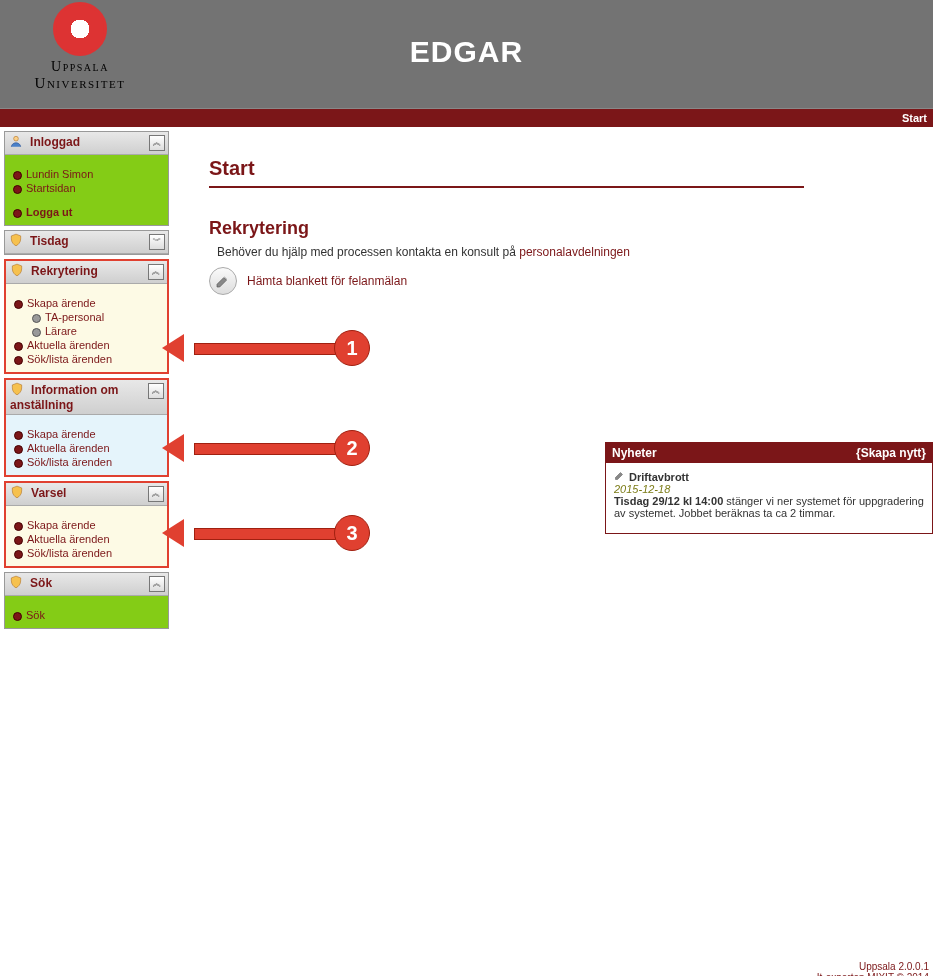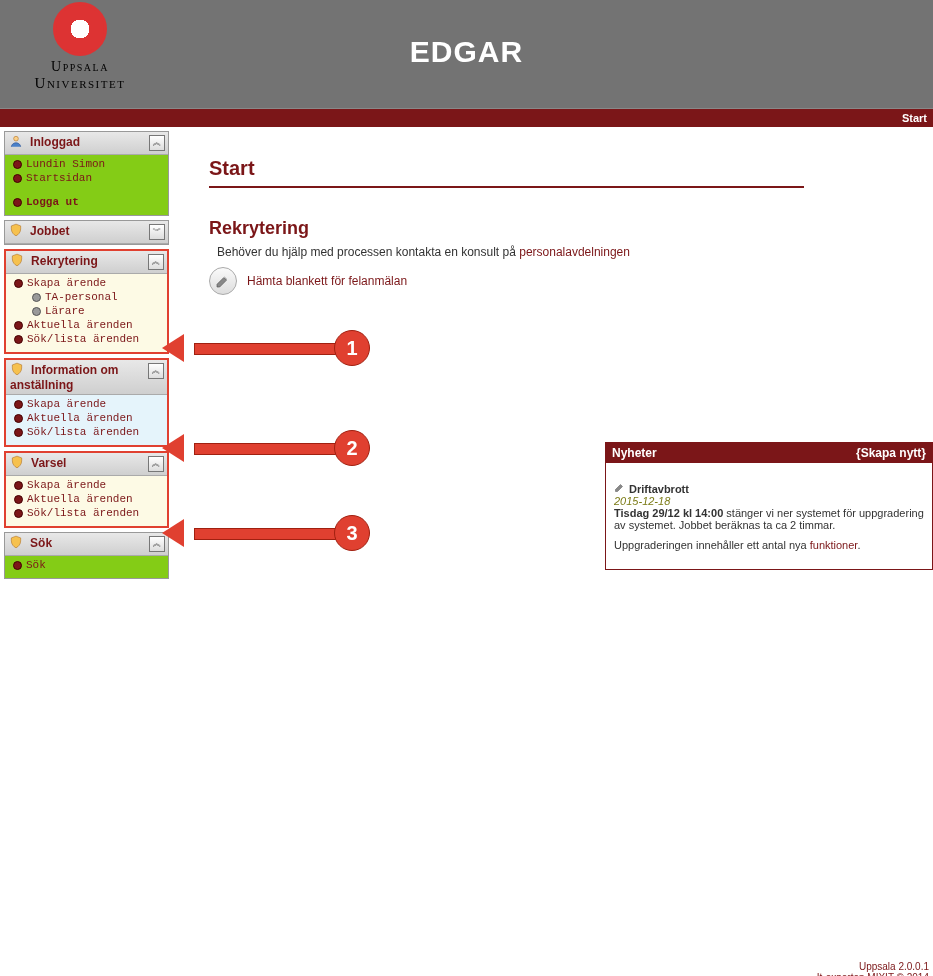--- a/index.html
+++ b/index.html
@@ -104,22 +104,21 @@
     width: 14px;
     height: 14px;
     border: 1px solid #777;
     background: linear-gradient(#fff,#ddd);
     font-size: 9px;
     text-align: center;
     line-height: 13px;
     color: #555;
   }
   .panel-body {
-    padding: 2px 6px 6px 6px;
-    font-family: Liberation Mono, monospace;
+    padding: 12px 6px 6px 6px;
   }
   .bg-yellow { background: #fdfae5; }
   .bg-blue   { background: #e5f4fb; }
   .item {
     padding: 1px 0 1px 2px;
     font-size: 11px;
     white-space: nowrap;
   }
   .item a {
     color: #7b1618;
@@ -176,21 +175,21 @@
     top: 315px;
   }
   .news-box .head {
     background: #7b1618;
     color: #fff;
     font-weight: bold;
     font-size: 12px;
     padding: 3px 6px;
     display:flex; justify-content: space-between;
   }
-  .news-box .body { padding: 18px 8px; font-size: 11px; }
+  .news-box .body { padding: 6px 8px; font-size: 11px; }
   .news-title { font-weight: bold; }
   .news-date { color: #7b7b16; font-style: italic; }
   .pencil-icon svg { width: 12px; height:12px; }
   .footer {
     position:absolute;
     bottom: 4px; right: 4px;
     color: #7b1618;
     font-size: 10px;
     text-align: right;
   }
@@ -262,21 +261,21 @@
       </div>
     </div>
 
     <div class="panel">
       <div class="panel-head">
         <span class="icon shield-icon">
           <svg viewBox="0 0 24 24">
               <path d="M12 2l8 3v5c0 6-4 10-8 12C8 20 4 16 4 10V5z" fill="#f6c14e" stroke="#b07020"></path>
             </svg>
         </span>
-        <span class="title">Jobbet</span>
+        <span class="title">Tisdag</span>
         <span class="toggle">︾</span>
       </div>
     </div>
 
     <div class="panel highlight">
       <div class="panel-head">
         <span class="icon shield-icon">
           <svg viewBox="0 0 24 24">
               <path d="M12 2l8 3v5c0 6-4 10-8 12C8 20 4 16 4 10V5z" fill="#f6c14e" stroke="#b07020"></path>
             </svg>
@@ -374,23 +373,20 @@
                 <path d="M3 17l10-10 4 4L7 21H3v-4z" fill="#888" stroke="#555"></path>
               </svg>
           </span>
           <span class="news-title">Driftavbrott</span>
         </div>
         <div class="news-date">2015-12-18</div>
         <div>
           <b>Tisdag 29/12 kl 14:00</b><span> stänger vi ner systemet för uppgradering av systemet. Jobbet beräknas ta ca 2 timmar.</span>
         </div>
         <div style="height:8px"></div>
-        <div>
-          <span>Uppgraderingen innehåller ett antal nya </span><a class="inline-link">funktioner</a><span>.</span>
-        </div>
       </div>
     </div>
 
     <div class="footer">
       <div>Uppsala 2.0.0.1</div>
       <div>It-experten MIXIT © 2014</div>
     </div>
   </div>
 </div>
 

